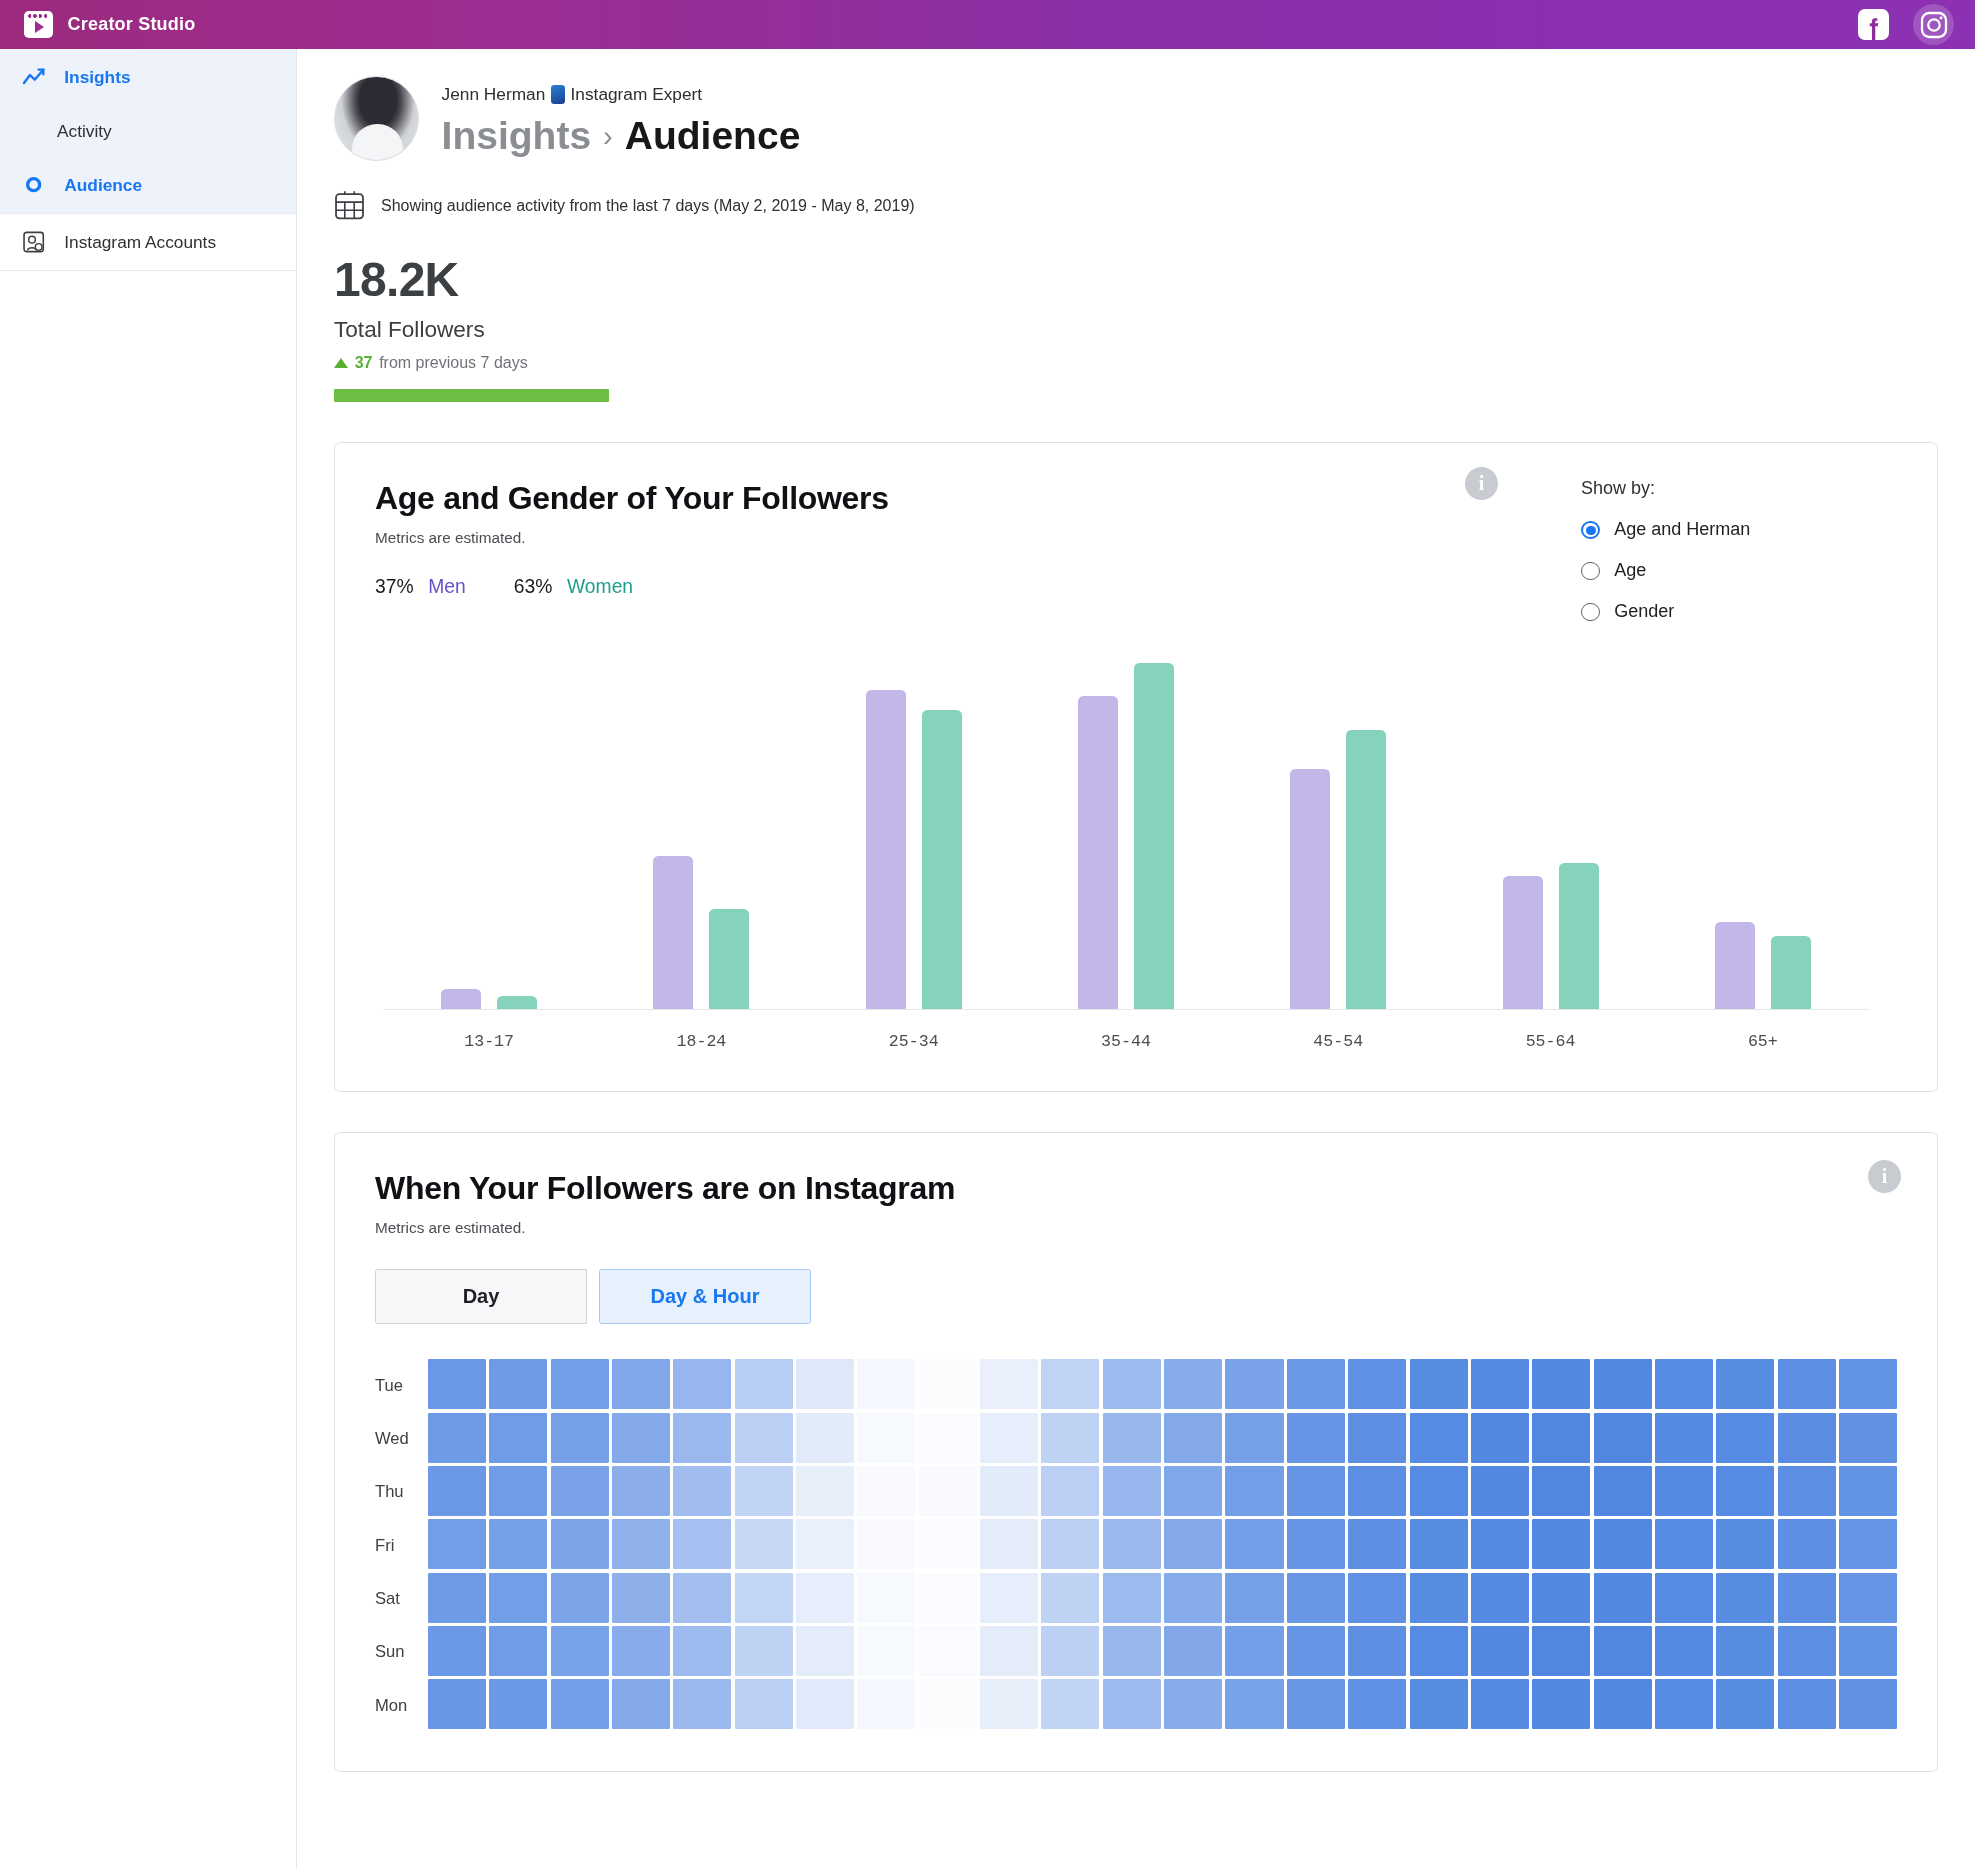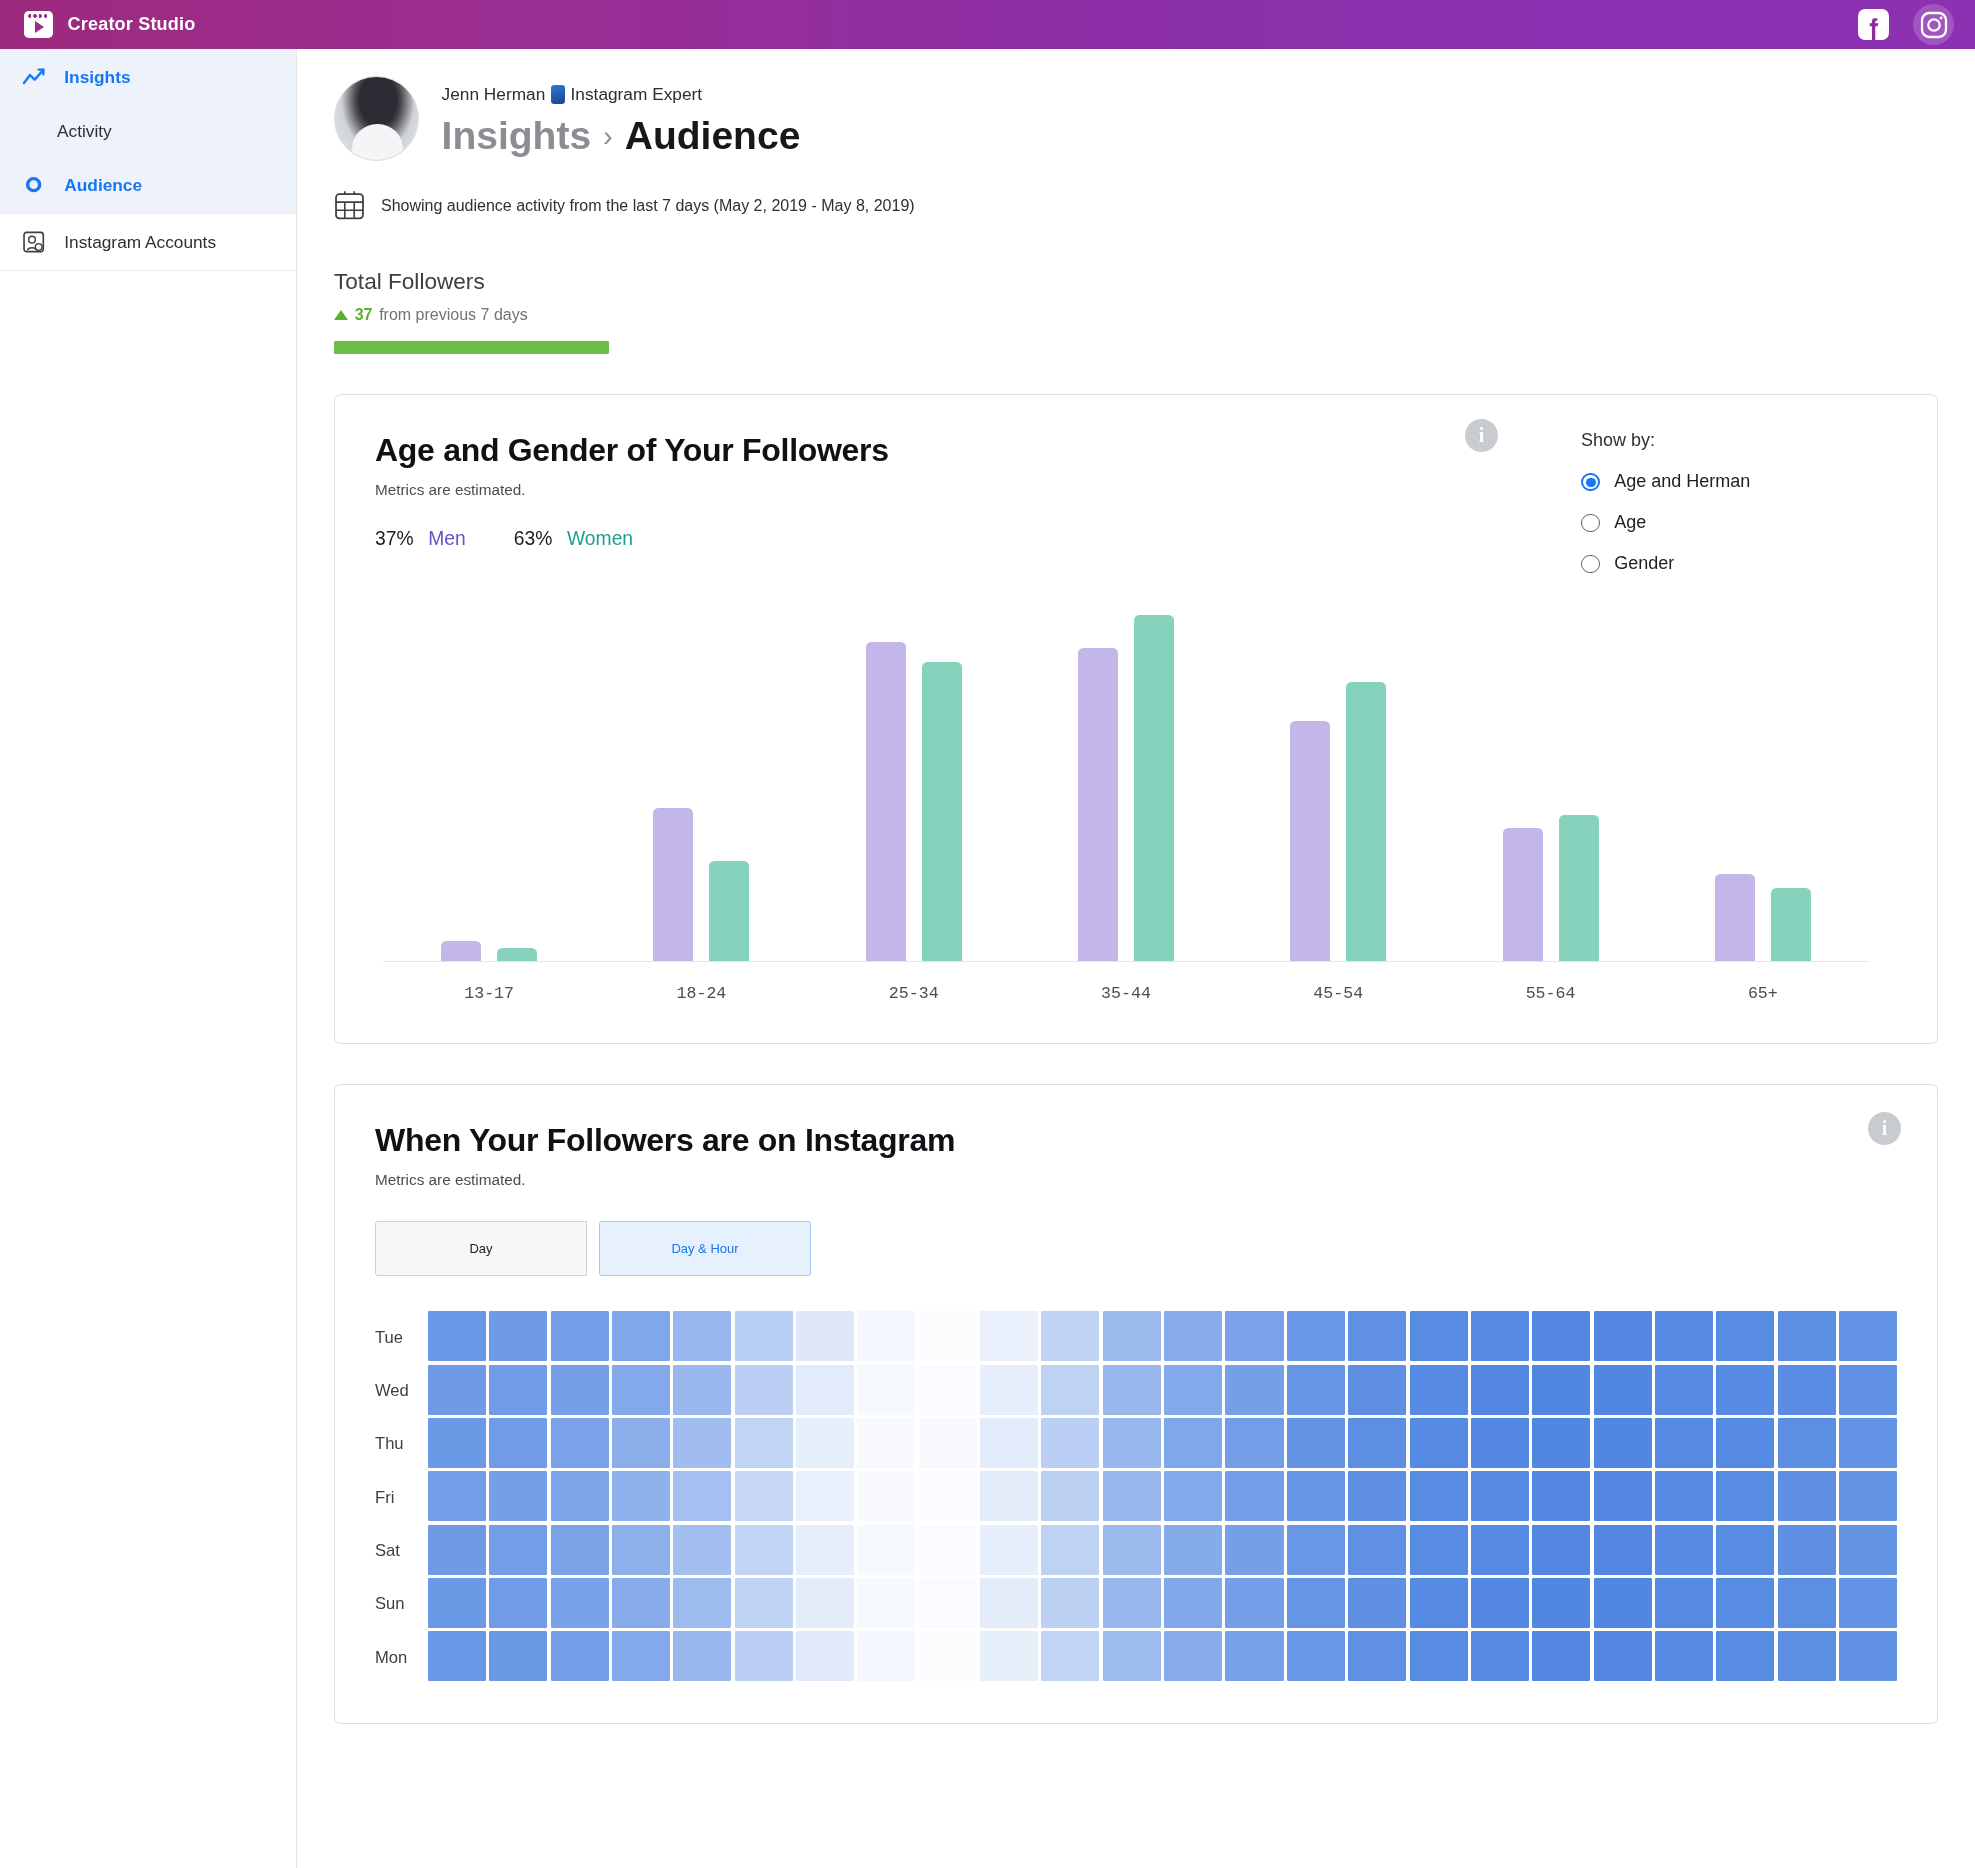--- a/index.html
+++ b/index.html
@@ -152,21 +152,21 @@
     position: absolute; left: 8px; right: 28px; bottom: 0;
     display: flex; justify-content: space-between;
   }
   .bar-axis .tick { flex: 1; text-align: center; font-size: 16.6px; color: #4a4d52; font-family: Liberation Mono, monospace; }
 
   
   .toggles { display: flex; margin-top: 32px; }
   .tg {
     height: 55px; min-width: 212px; padding: 0 11px;
     display: flex; align-items: center; justify-content: center;
-    font-size: 13px; cursor: pointer;
+    font-size: 20px; cursor: pointer; font-weight: bold;
   }
   .tg.off { background: #f6f7f8; border: 0.7px solid #cfd2d6; color: #1d1f22; border-radius: 2.7px 0 0 2.7px; }
   .tg.on { background: #e7f0fd; border: 0.7px solid #a6c8f5; color: #1877f2; border-radius: 0 2.7px 2.7px 0; margin-left: 12px; border-radius: 2.7px; }
 
   
   .heat { margin-top: 35px; display: flex; }
   .heat-days { width: 53px; display: flex; flex-direction: column; gap: 3.3px; padding-top: 1.3px; }
   .heat-days div {
     height: 50px; display: flex; align-items: center;
     font-size: 16.6px; color: #3c3f43;
@@ -264,20 +264,21 @@
     <span class="cal-icon">
       <svg width="31" height="31" viewBox="0 0 46 46">
           <rect x="3" y="6" width="40" height="36" rx="5" fill="none" stroke="#3c3f43" stroke-width="2.6"></rect>
           <path d="M3 18h40M16 6v-4M30 6v-4M16 18v24M30 18v24M3 30h40" stroke="#3c3f43" stroke-width="2.4" fill="none"></path>
         </svg>
     </span>
     <span class="daterow-text">Showing audience activity from the last 7 days (May 2, 2019 - May 8, 2019)</span>
   </div>
 
   <div class="stat">
+    <div class="stat-num">18.2K</div>
     <div class="stat-label">Total Followers</div>
     <div class="stat-delta">
       <span class="tri-up"></span>
       <span class="delta-num">37</span>
       <span>from previous 7 days</span>
     </div>
     <div class="stat-bar"></div>
   </div>
 
   <div class="card" id="card-age">

